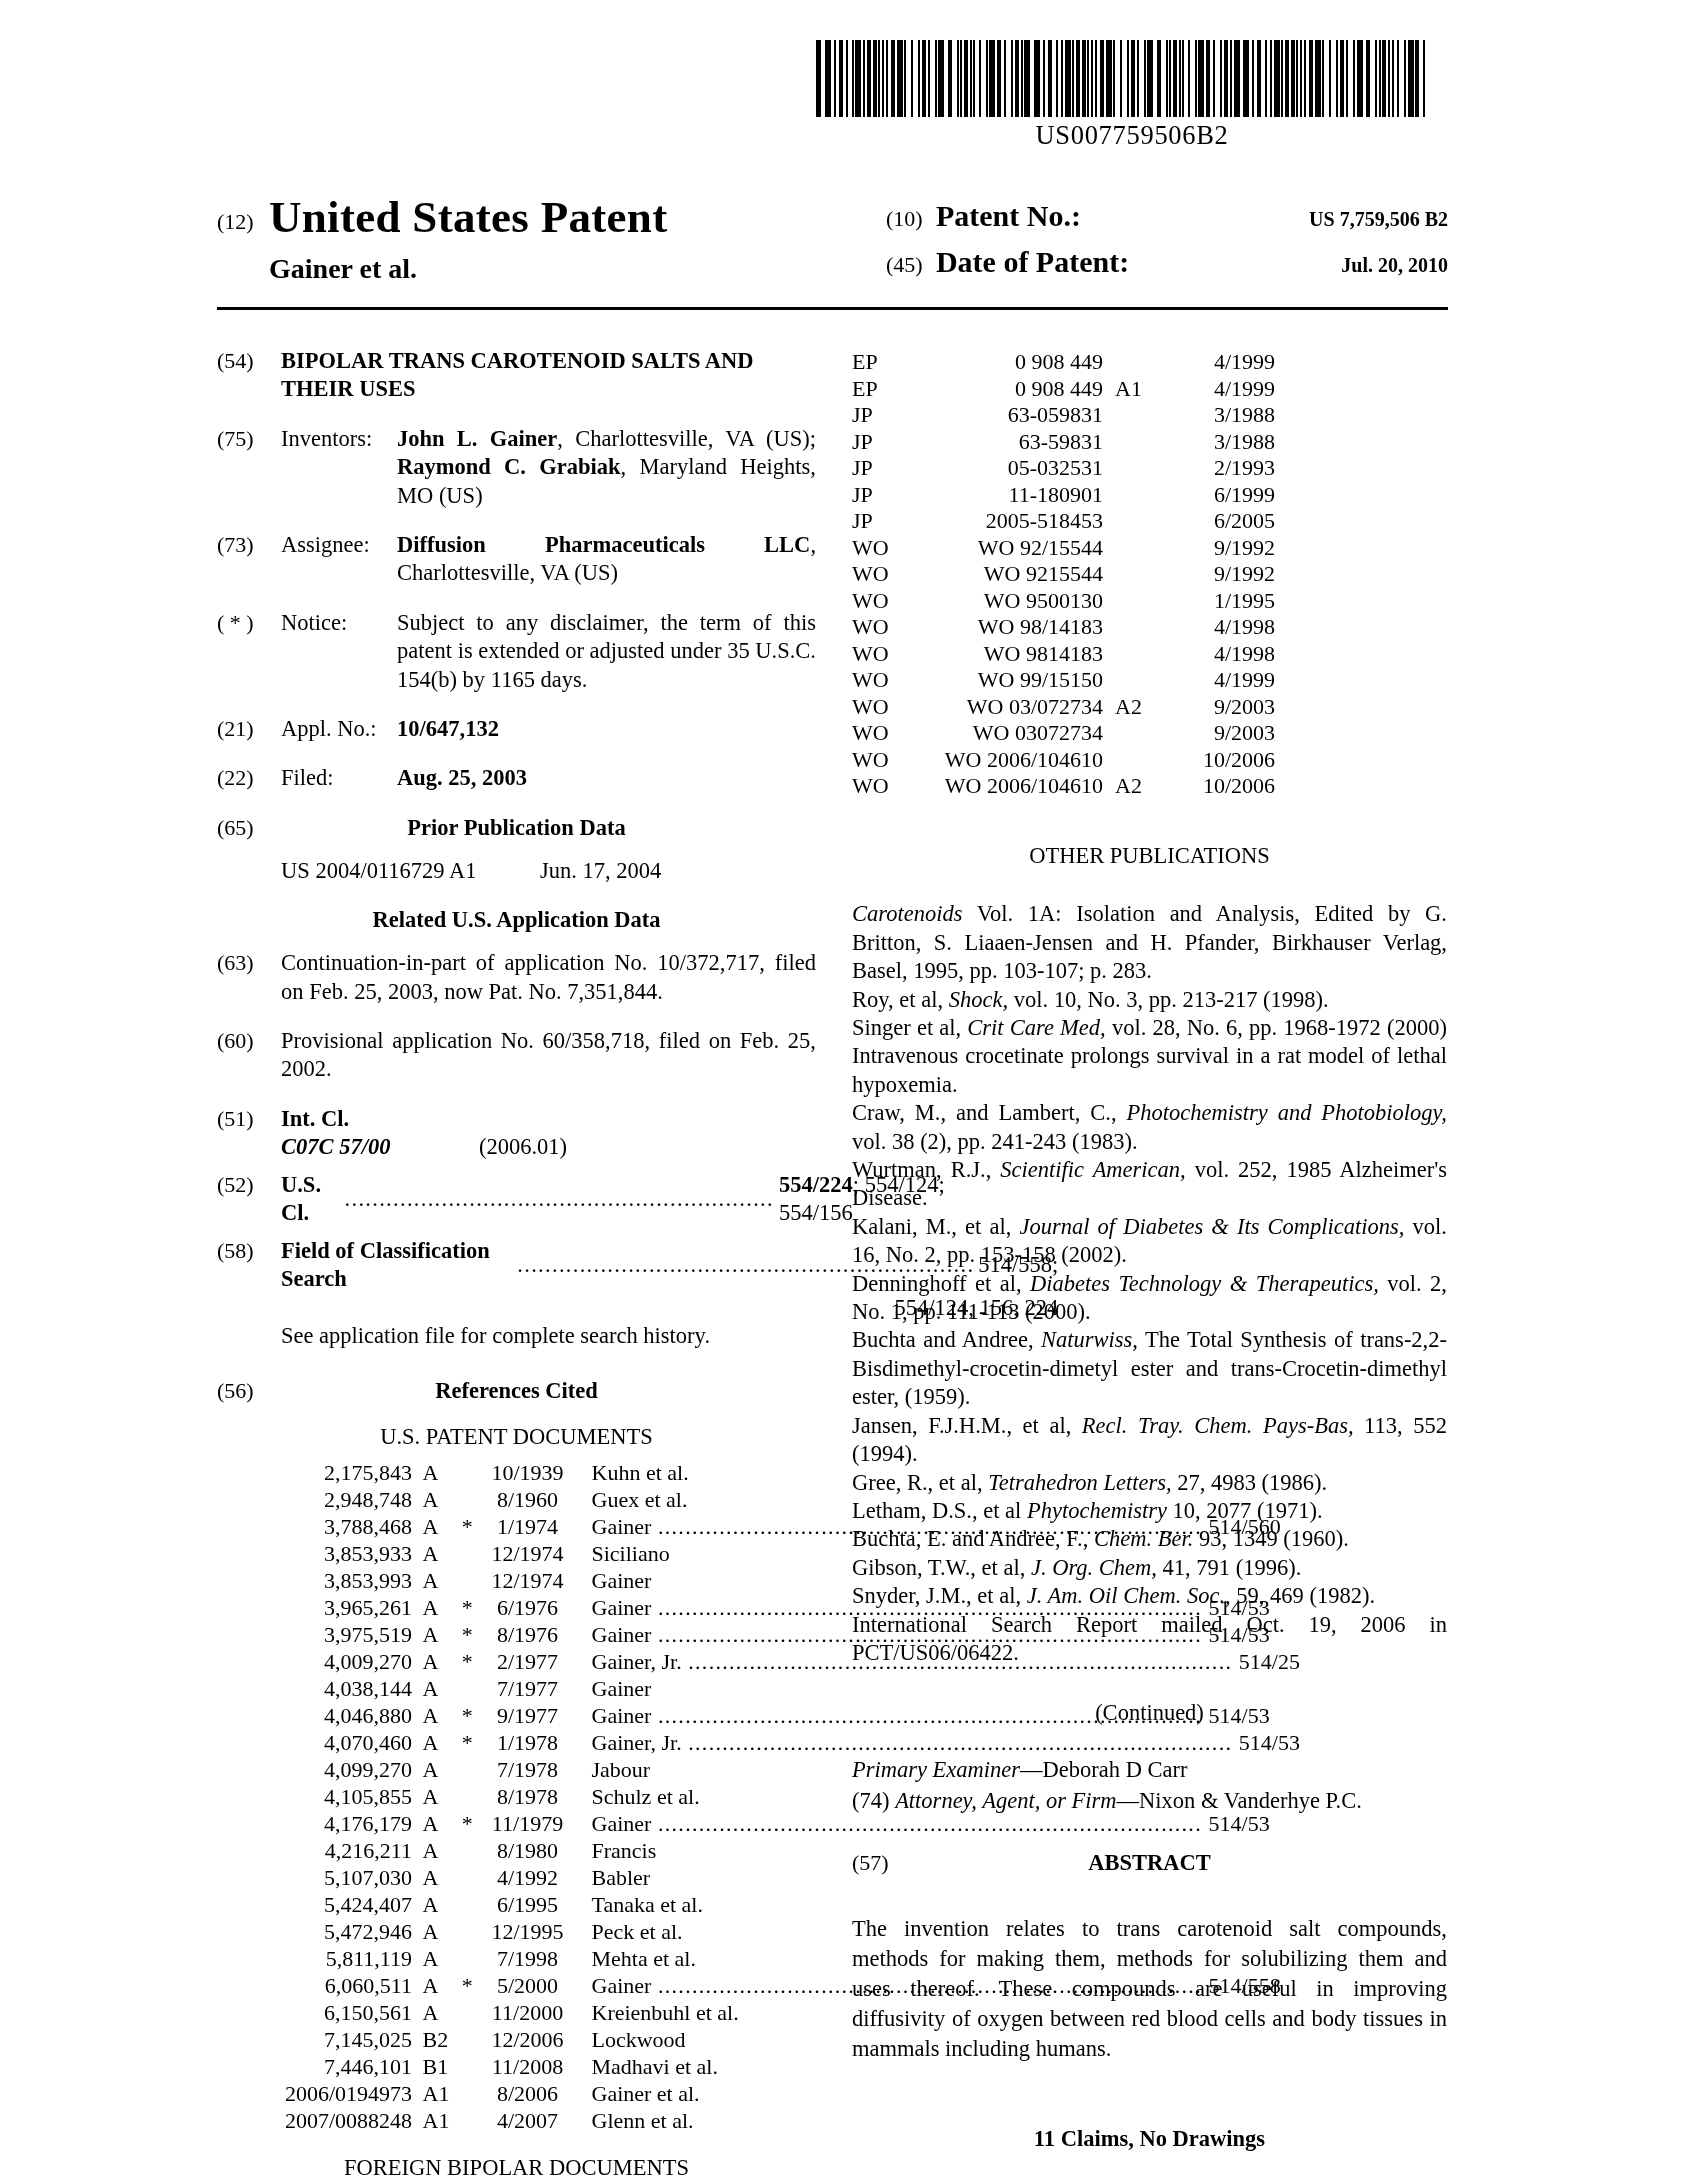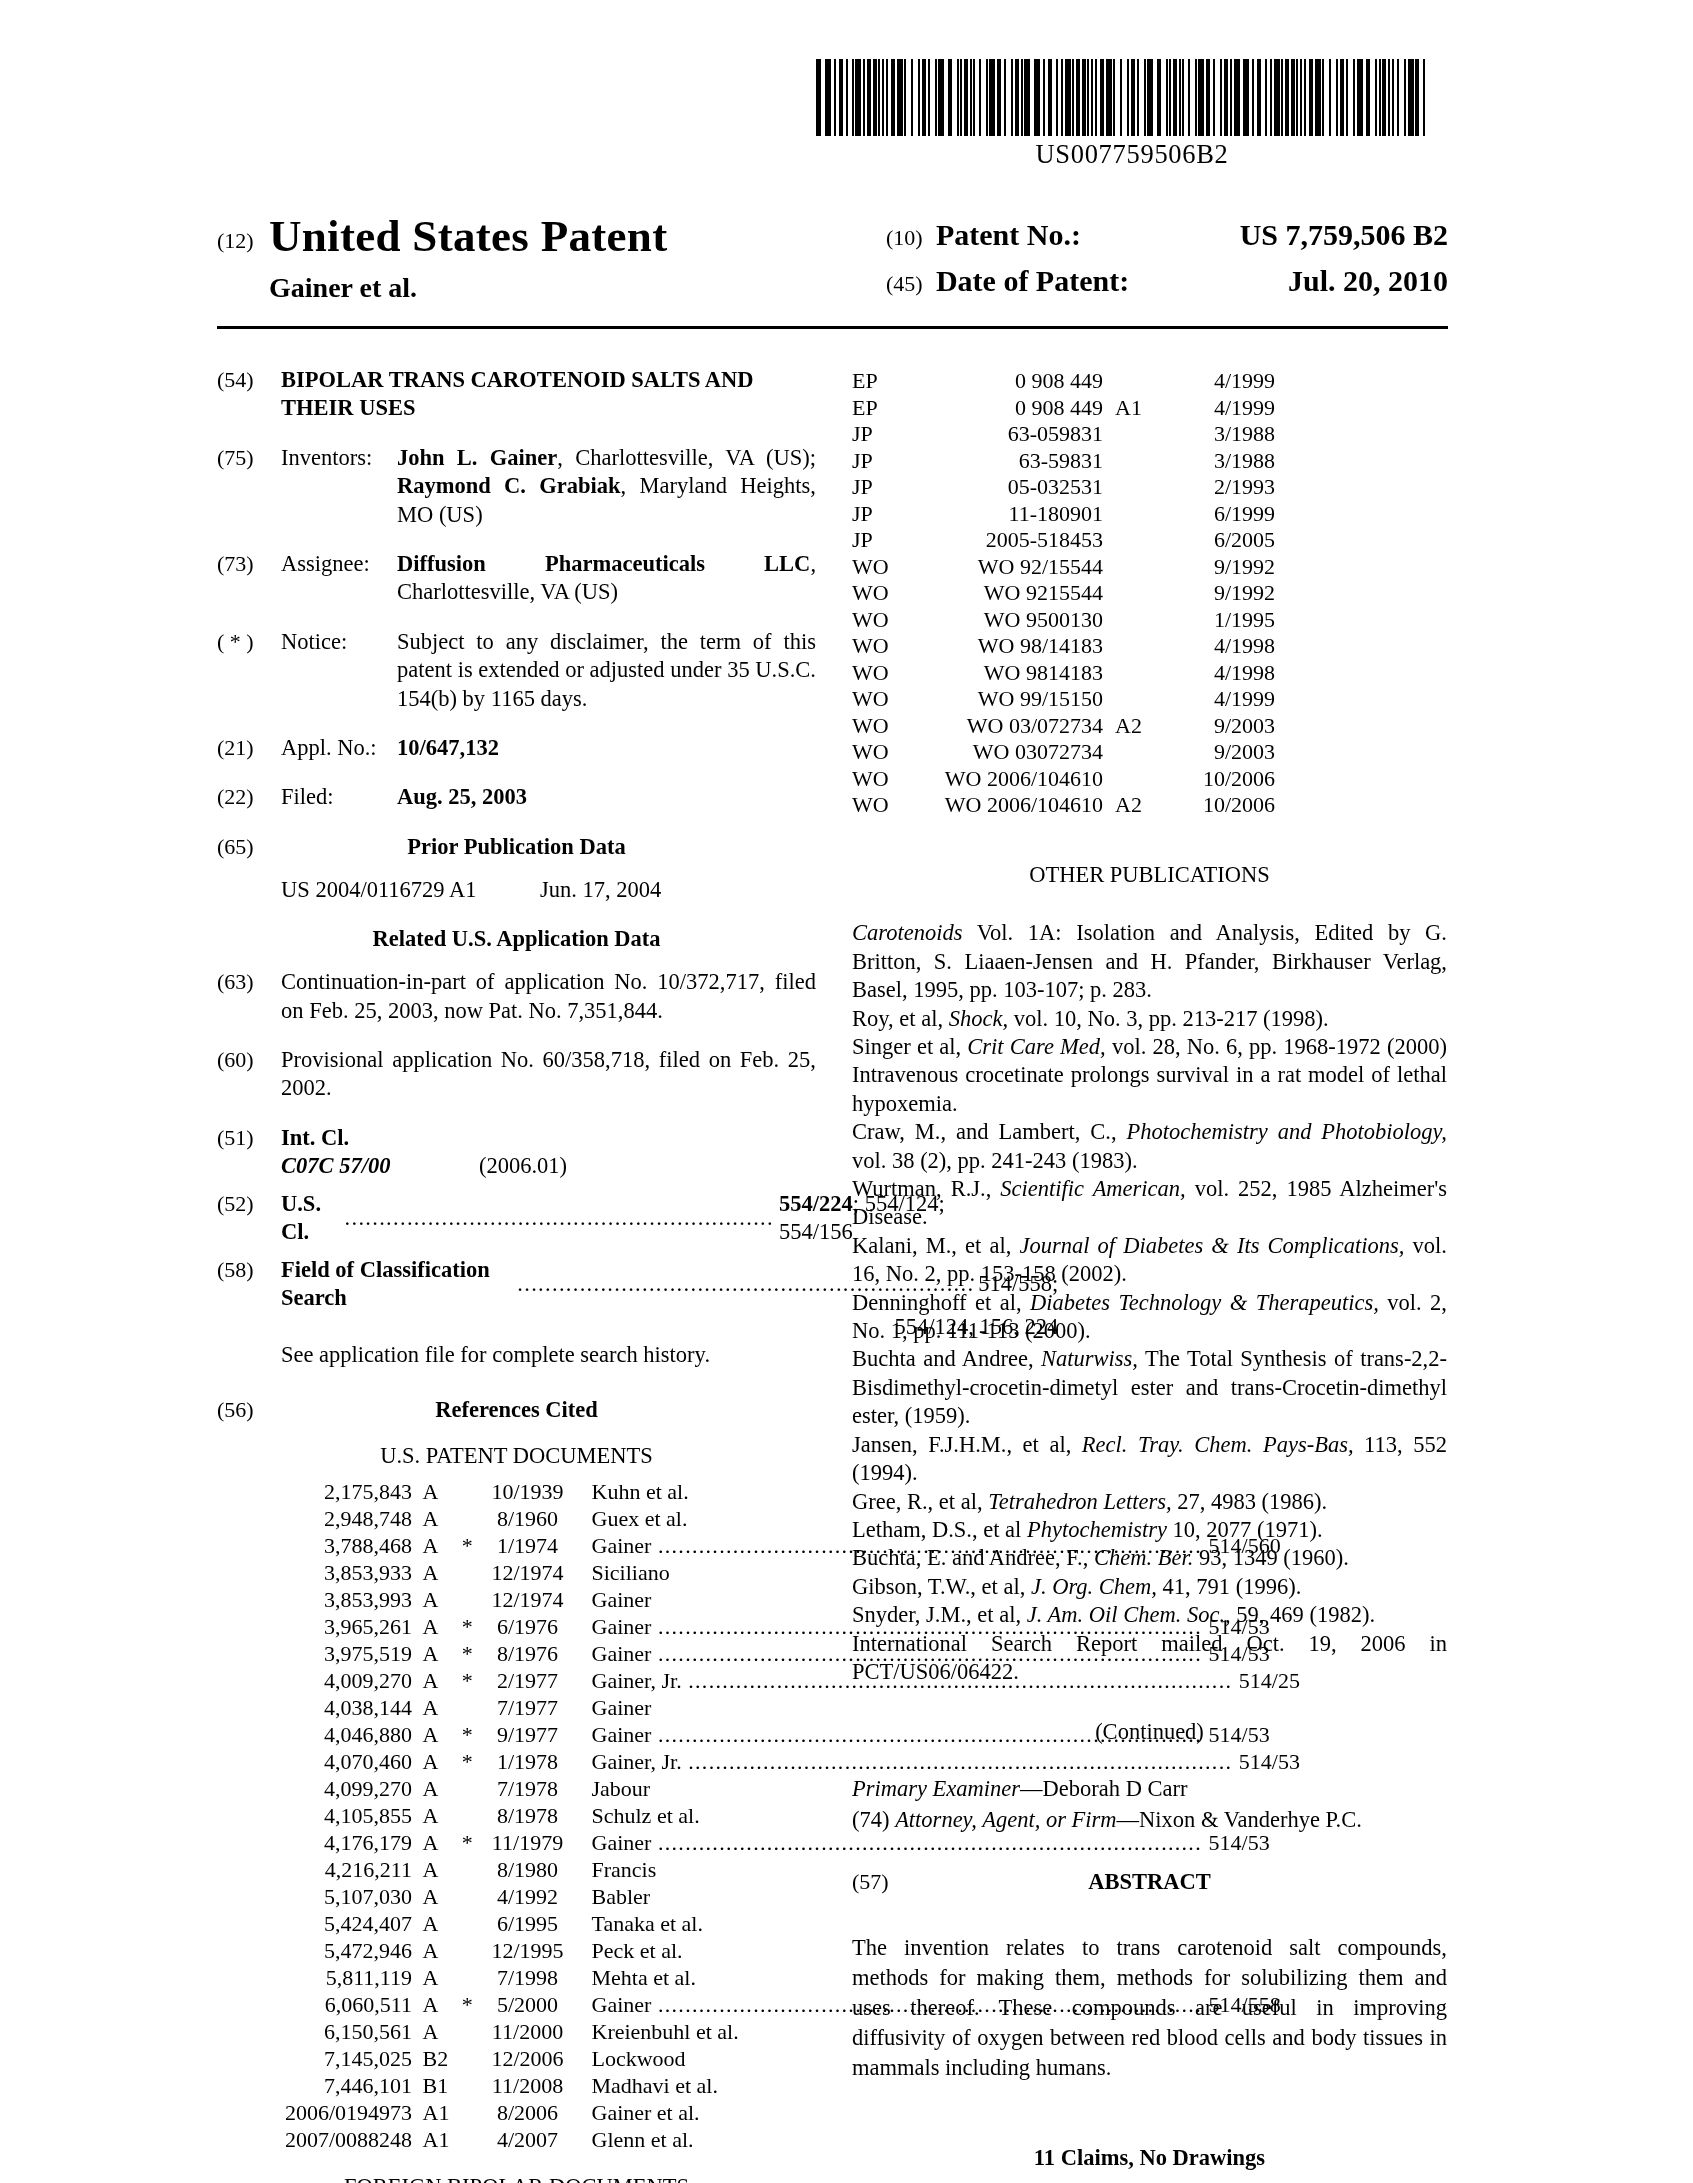--- a/index.html
+++ b/index.html
@@ -3,40 +3,40 @@
 <meta charset="utf-8">
 <style>
   * { margin:0; padding:0; box-sizing:border-box; }
   html,body { background:#ffffff; }
   body {
     width:1694px; height:2183px;
     color:#000;
     font-family:"Liberation Serif", serif;
     -webkit-font-smoothing:antialiased;
   }
-  .page { width:1694px; height:2183px; padding:59px 246px 0 217px; position:relative; overflow:hidden; }
+  .page { width:1694px; height:2183px; padding:40px 246px 0 217px; position:relative; overflow:hidden; }
 
   
   .barcode-wrap { margin-left:599px; width:632px; }
   .barcode { height:77px; overflow:hidden; white-space:nowrap; }
   .barcode span { display:inline-block; height:77px; background:#000; vertical-align:top; }
   .barcode-text { text-align:center; font-size:26.5px; margin-top:2.6px; letter-spacing:0.7px; }
 
   
   .header { display:flex; justify-content:space-between; margin-top:40px; }
   .docline { display:flex; align-items:flex-start; }
   .docline .hnum { font-size:22px; width:52px; padding-top:18.5px; flex:none; }
   .doc-type { font-size:45px; font-weight:700; letter-spacing:0.3px; white-space:nowrap; }
   .author { font-size:28px; font-weight:700; margin-left:52px; margin-top:10.6px; }
   .h-right { width:562px; padding-top:8px; flex:none; }
   .hr-line { display:flex; justify-content:space-between; align-items:baseline; margin-bottom:12px; }
   .hr-left { white-space:nowrap; }
   .hr-num { font-size:22px; margin-right:10.6px; }
   .hr-label { font-size:30px; font-weight:700; }
-  .hr-value { font-size:30px; font-weight:700; white-space:nowrap; }
+  .hr-value { font-size:20px; font-weight:700; white-space:nowrap; }
   .rule { height:3.3px; background:#000; margin-top:16px; }
 
   
   .columns { display:flex; gap:36px; margin-top:37px; }
   .col-left  { width:599px; flex:none; font-size:22.5px; line-height:28.4px; }
   .col-right { width:595px; flex:none; font-size:22.5px; line-height:28.4px; }
 
   .entry { margin-bottom:21px; }
   .grid-a { display:grid; grid-template-columns:64px 1fr; }
   .grid-b { display:grid; grid-template-columns:64px 116px 1fr; }

